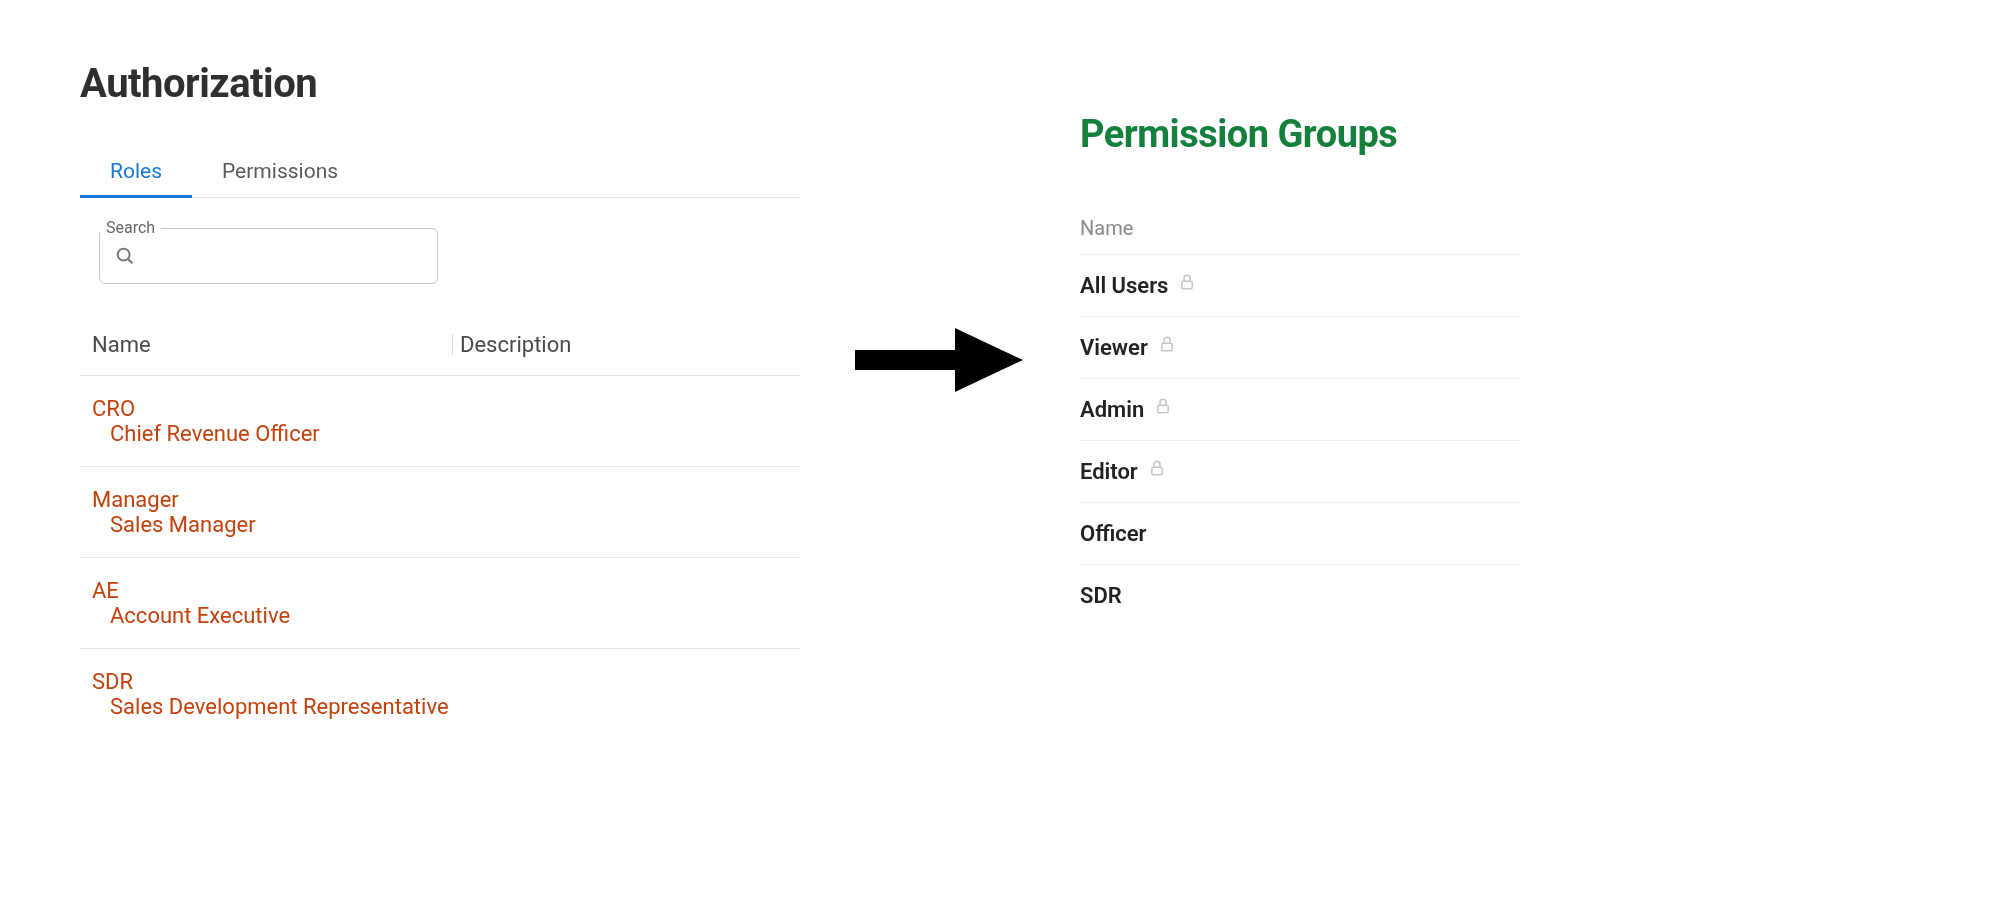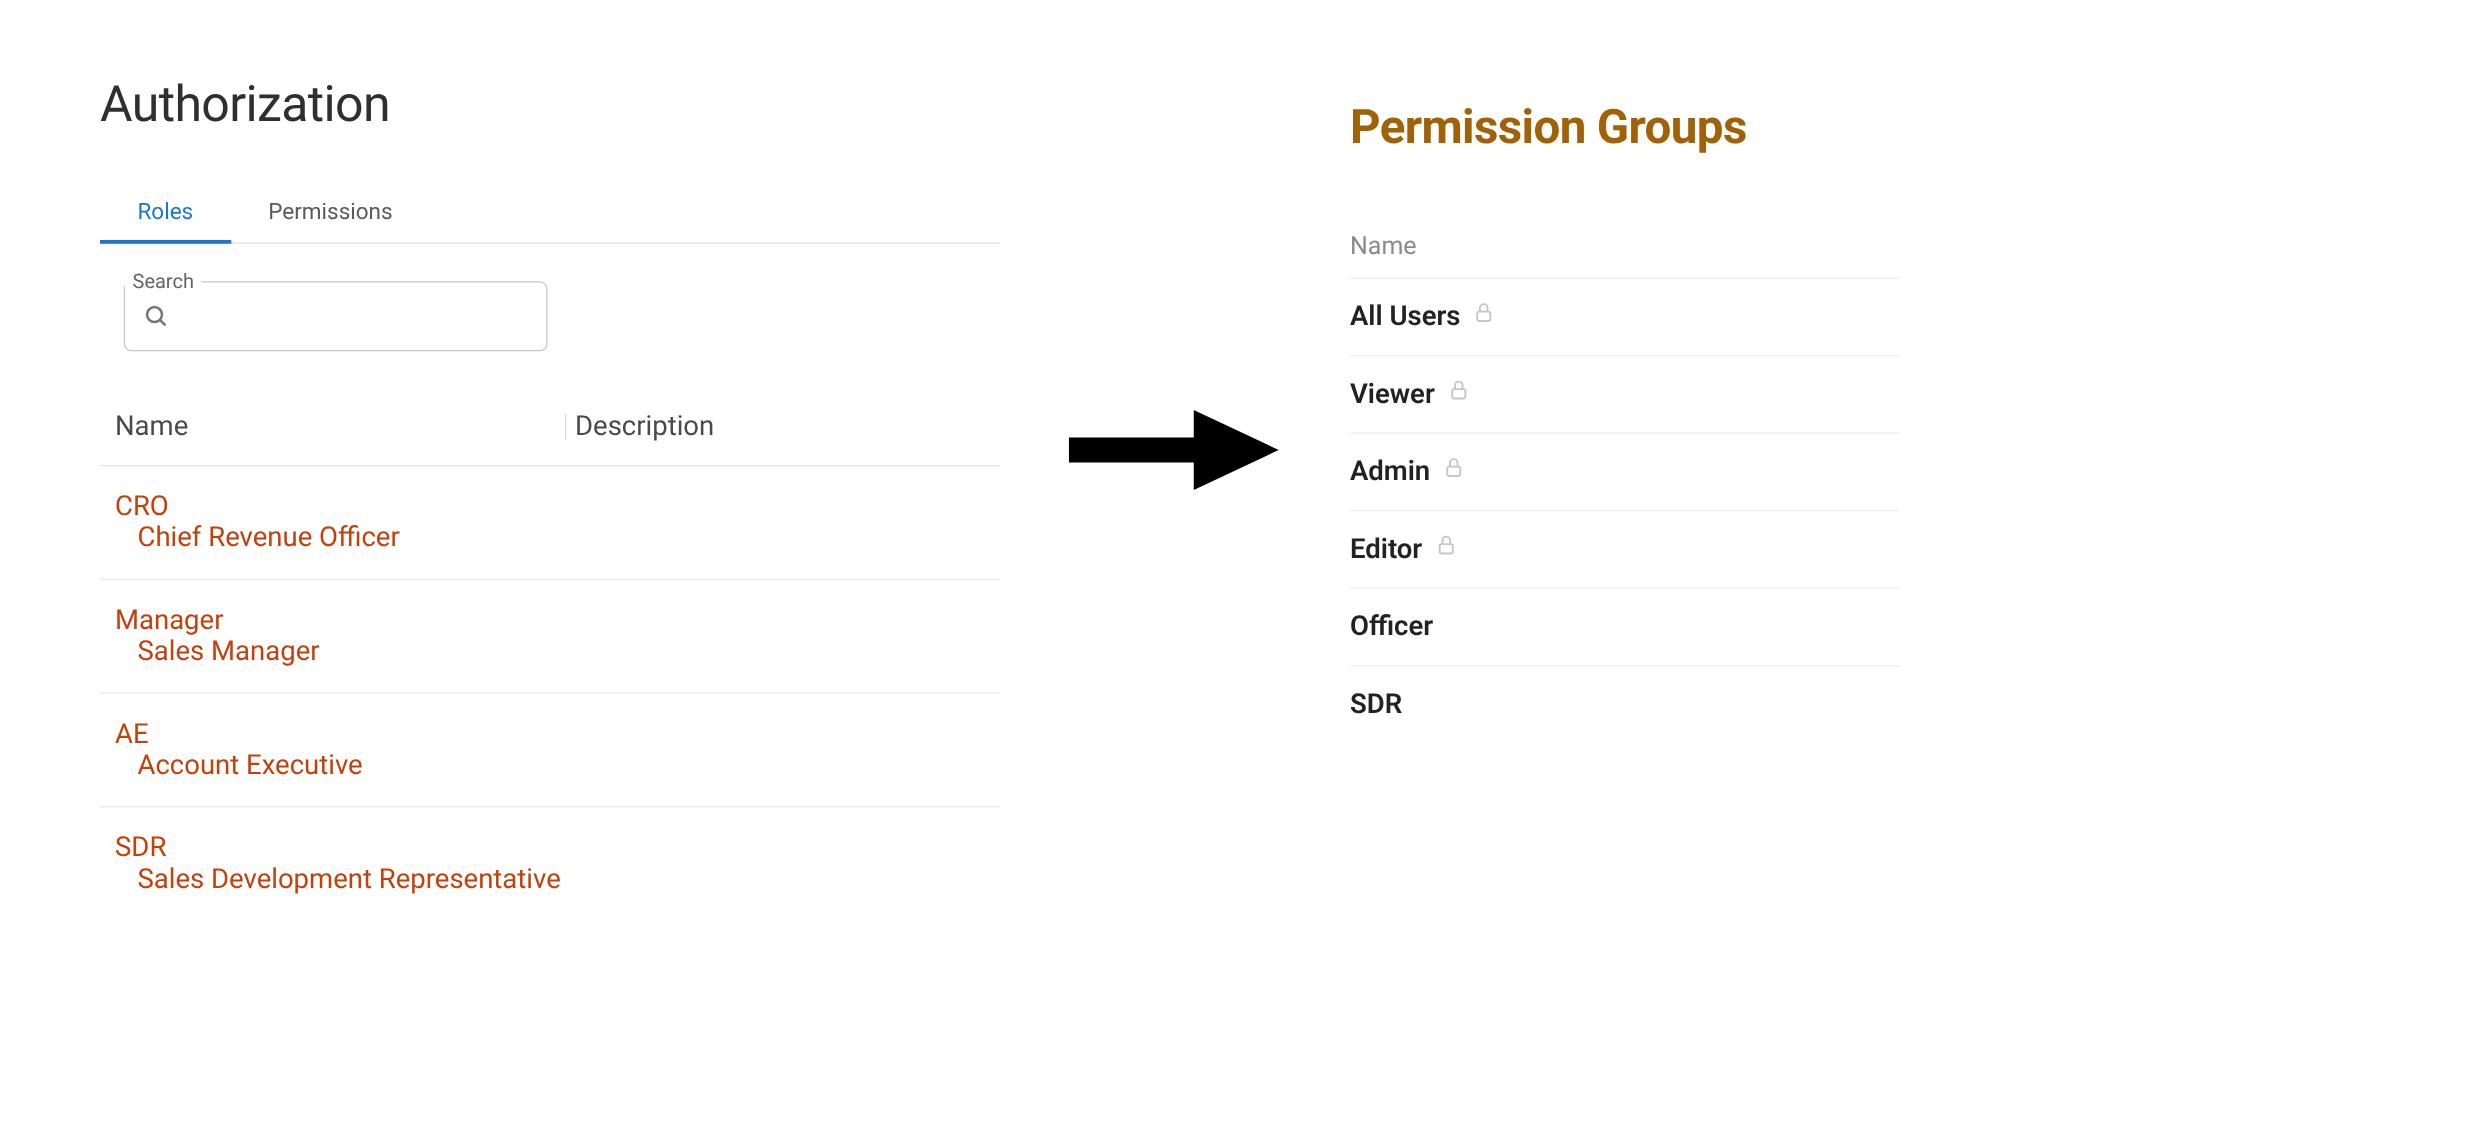--- a/index.html
+++ b/index.html
@@ -20,33 +20,33 @@
       align-items: flex-start;
       padding: 60px 80px;
       gap: 40px;
     }
     
     .left-panel {
       width: 720px;
     }
     .page-title {
       font-size: 40px;
-      font-weight: 400;
+      font-weight: 700;
       color: #2f2f2f;
       margin-bottom: 40px;
       letter-spacing: -0.5px;
     }
     .tabs {
       display: flex;
       border-bottom: 1px solid #e0e0e0;
       margin-bottom: 30px;
     }
     .tab {
       padding: 12px 30px;
-      font-size: 18px;
+      font-size: 21px;
       color: #5a5a5a;
       cursor: pointer;
       border-bottom: 3px solid transparent;
       margin-bottom: -1px;
     }
     .tab.active {
       color: #1976d2;
       border-bottom-color: #1976d2;
     }
     .search-wrap {
@@ -148,23 +148,24 @@
       color: #000;
     }
     
     .right-panel {
       width: 440px;
       padding-top: 20px;
     }
     .pg-title {
       font-size: 38px;
       font-weight: 700;
-      color: #a16207;
+      color: #15803d;
       margin-bottom: 60px;
       letter-spacing: -0.5px;
+      margin-top: 32px;
     }
     .pg-header {
       font-size: 20px;
       color: #8a8a8a;
       padding-bottom: 14px;
       border-bottom: 1px solid #eee;
     }
     .pg-row {
       display: flex;
       padding: 18px 0;

